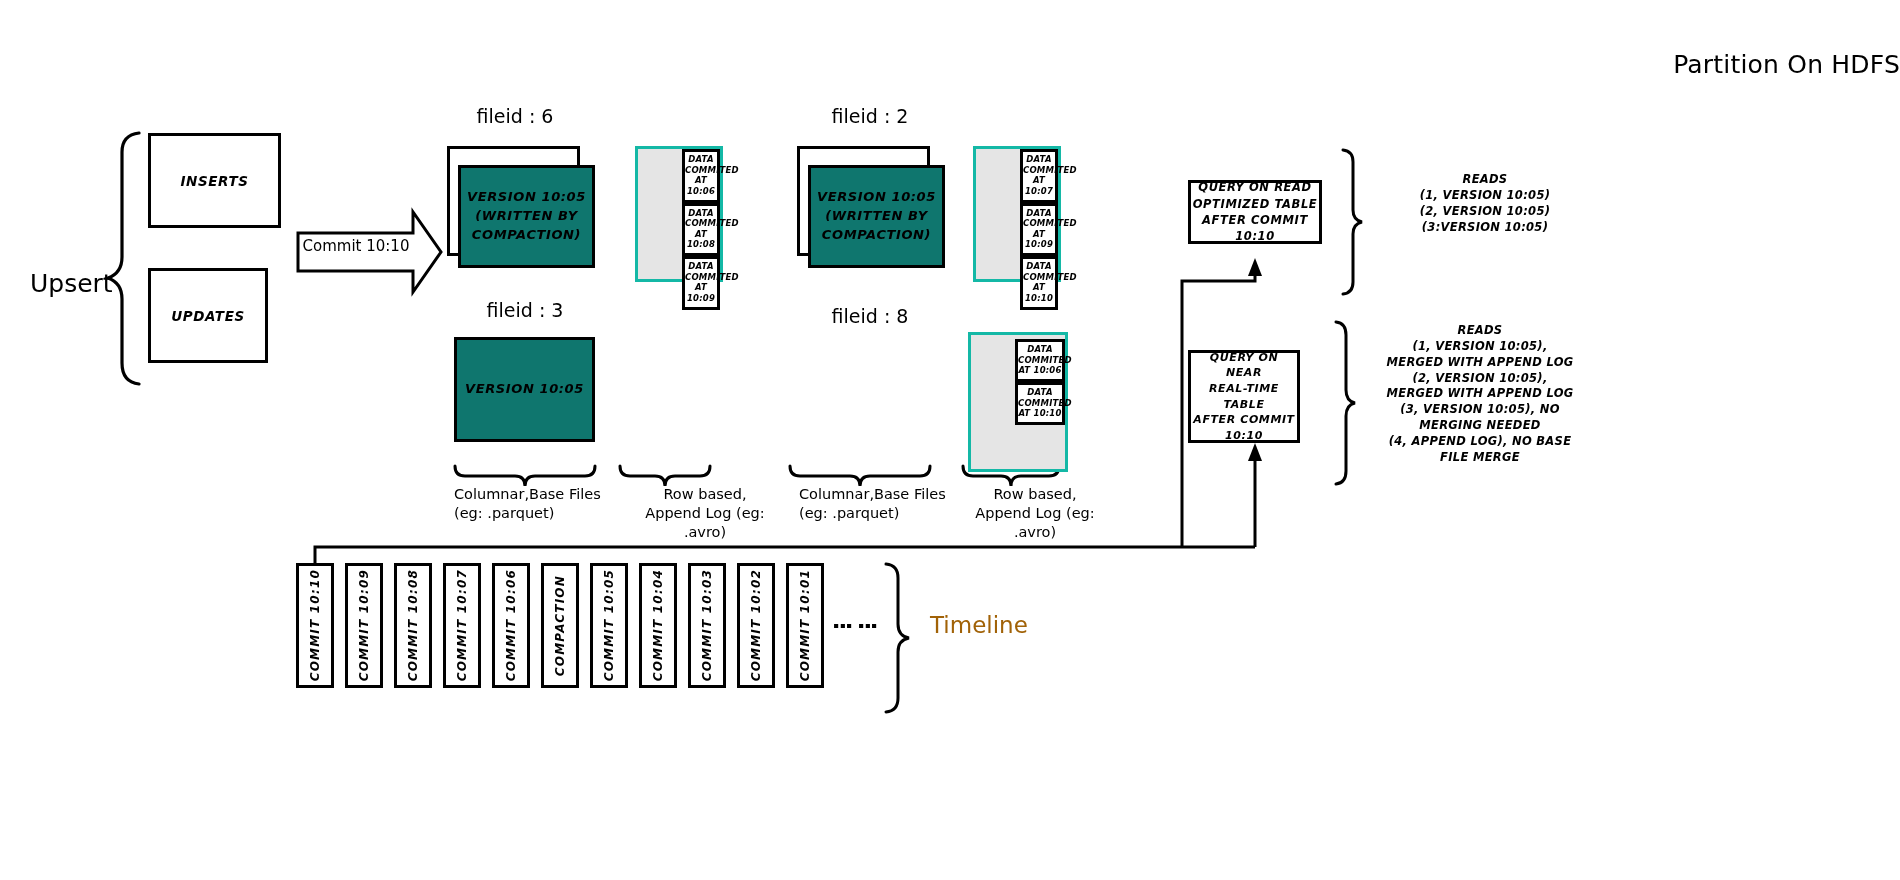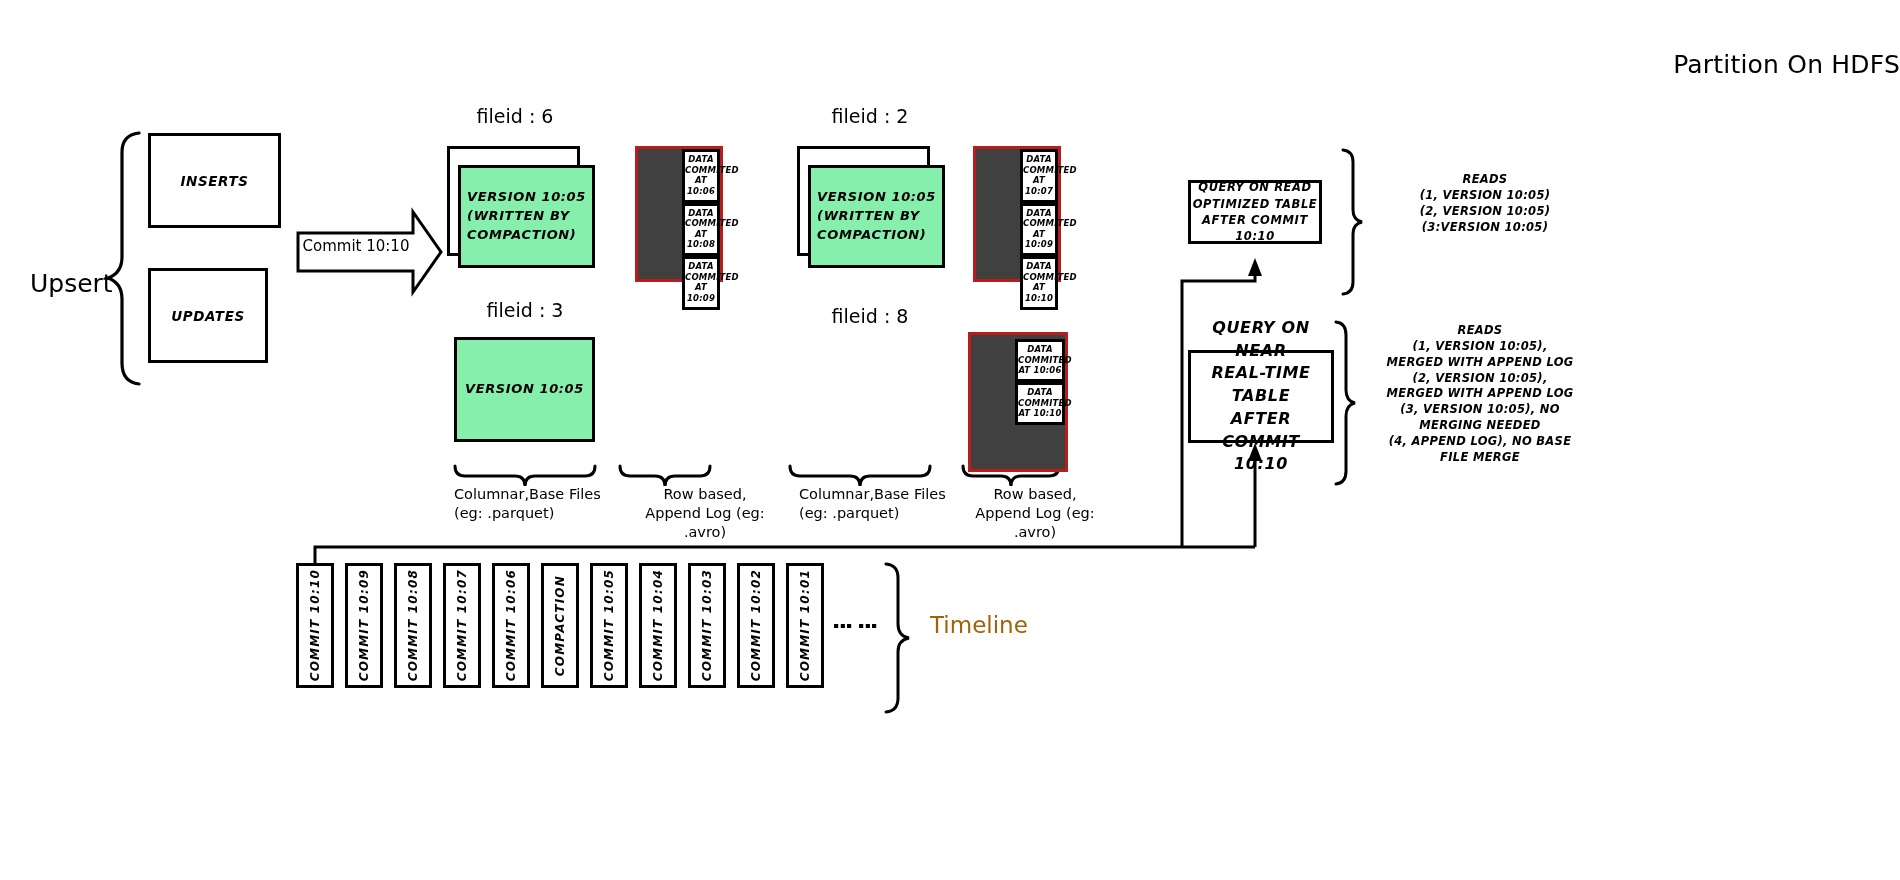--- a/index.html
+++ b/index.html
@@ -76,56 +76,57 @@
   #fileid-3-label { left: 430px; top: 291px; width: 190px; margin-top: 8px; }
   #fileid-4-label { left: 775px; top: 305px; width: 190px; }
 
   
   .stack-back {
     border: 3px solid #000;
     background: #fff;
   }
   .stack-front {
     border: 3px solid #000;
-    background: #86efac;
+    background: #0f766e;
     display: flex; align-items: center; justify-content: center;
+    text-align: center;
     font-size: 13px;
     line-height: 1.45;
   }
   #f1-back  { left: 447px; top: 146px; width: 133px; height: 110px; }
   #f1-front { left: 458px; top: 165px; width: 137px; height: 103px; }
   #f2-back  { left: 797px; top: 146px; width: 133px; height: 110px; }
   #f2-front { left: 808px; top: 165px; width: 137px; height: 103px; }
   #f3-front { left: 454px; top: 337px; width: 141px; height: 105px; font-size: 13px; }
 
   
   .logfile {
-    border: 3px solid #b91c1c;
-    background: #404040;
+    border: 3px solid #14b8a6;
+    background: #e5e5e5;
     padding-left: 44px;
   }
   #log1 { left: 635px; top: 146px; width: 88px; height: 136px; }
   #log2 { left: 973px; top: 146px; width: 88px; height: 136px; }
   #log4 { left: 968px; top: 332px; width: 100px; height: 140px; }
   .logrow {
     border: 3px solid #000;
     background: #fff;
     text-align: center;
     font-size: 8.5px;
     line-height: 1.25;
     padding: 2px 0 3px 0;
     font-weight: bold;
     font-style: italic;
     letter-spacing: 0.2px;
     color: #000;
   }
 
   
   #qro-box { left: 1188px; top: 180px; width: 134px; height: 64px; font-size: 11.5px; line-height: 1.42; }
-  #qnrt-box { left: 1188px; top: 350px; width: 146px; height: 93px; font-size: 16px; line-height: 1.42; }
+  #qnrt-box { left: 1188px; top: 350px; width: 112px; height: 93px; font-size: 11px; line-height: 1.42; }
 
   
   .reads {
     font-size: 11.5px;
     line-height: 1.38;
     text-align: center;
     color: #000;
     font-weight: bold;
     font-style: italic;
     letter-spacing: 0.3px;

